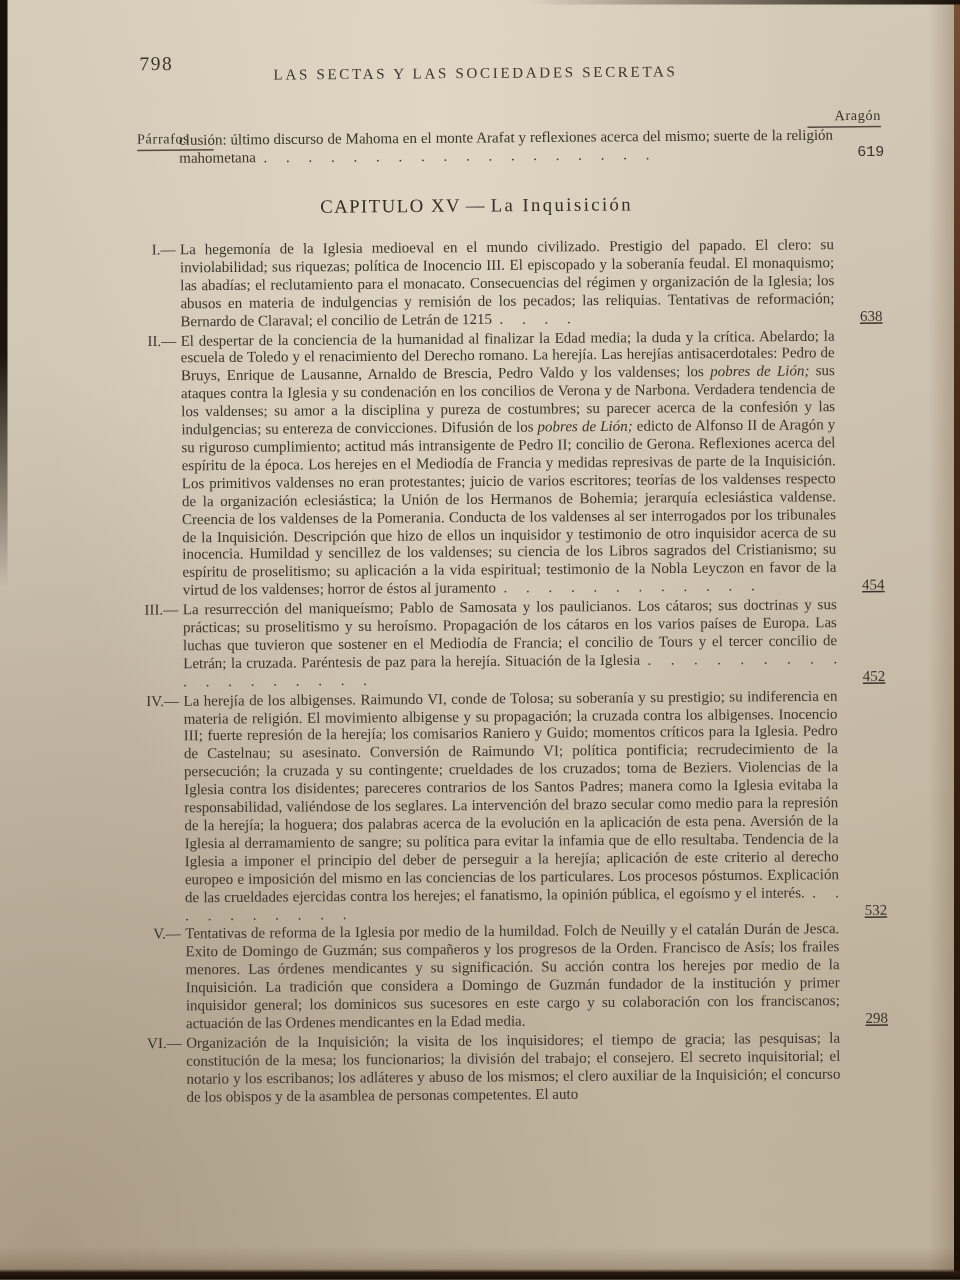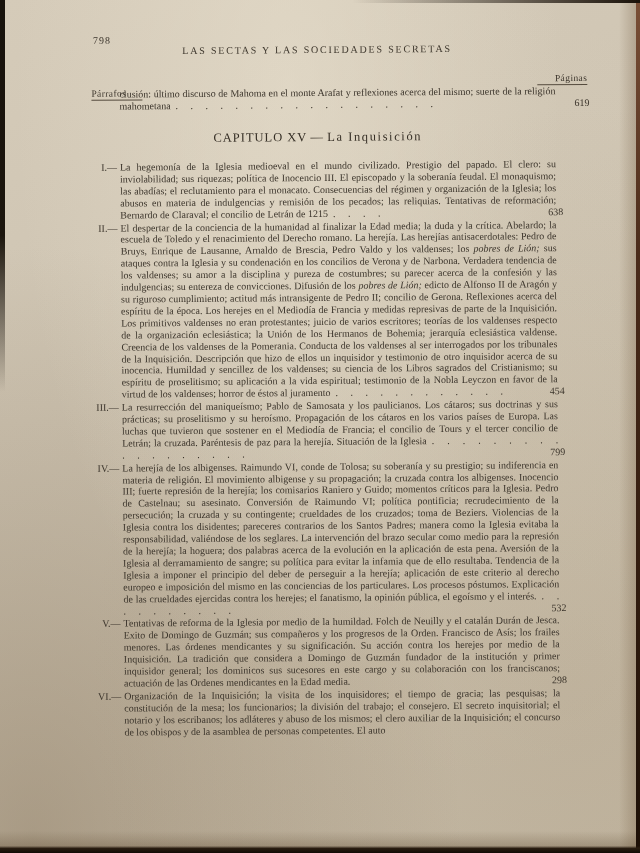--- a/index.html
+++ b/index.html
@@ -21,55 +21,55 @@
                 background:linear-gradient(to right,rgba(110,85,55,0),rgba(104,80,52,0.30)); }
   .edge-bottom{ position:absolute; left:0; bottom:0; width:100%; height:7px; z-index:5;
                 background:linear-gradient(to top,#110b05,#2a1d10 70%,rgba(42,29,16,0)); }
   .shade-bottom{ position:absolute; left:0; bottom:6px; width:100%; height:16px; z-index:4;
                 background:linear-gradient(to top,rgba(90,70,45,0.30),rgba(90,70,45,0)); }
   .edge-top   { position:absolute; top:0; right:0; width:45%; height:3px; z-index:5;
                 background:linear-gradient(to left,#1a120a,rgba(26,18,10,0)); }
 
   .content { position:absolute; inset:0; transform:rotate(-0.45deg); color:#3b342b; }
 
-  .folio { position:absolute; top:33px; left:96px; font-size:10px; letter-spacing:1px; }
+  .folio { position:absolute; top:33px; left:96px; font-size:13px; letter-spacing:1px; }
   .running-header { position:absolute; top:44px; left:0; right:0; text-align:center;
                     font-size:10px; letter-spacing:1.8px; color:#3e372d; }
   .col-label { font-size:9.5px; letter-spacing:0.4px; border-bottom:1px solid #554b3e; }
   .parrafos { position:absolute; top:59px; left:94px; padding:0 16px 1px 0;margin-top:28px; }
   .paginas  { position:absolute; top:75px; right:50px; padding:0 0 1px 18px; }
 
   .carryover { position:absolute; top:87px; left:122px; width:436px;
                font-size:10px; line-height:11.9px; text-align:justify; }
 
   .chapter { position:absolute; top:130px; left:0; right:0; text-align:center;
              font-size:12.5px; color:#352e25; }
   .chapter .cnum { letter-spacing:1px;margin-top:25px; }
   .chapter .ctitle { font-weight:normal; letter-spacing:1.6px; }
 
   .entries { position:absolute; top:160px; left:88px; width:470px; }
   .entry { position:relative; padding-left:34px; font-size:10px; line-height:11.9px;
            text-align:justify; margin:0 0 1px 0; }
   .num { position:absolute; left:0; top:0; width:31px; text-align:right; white-space:nowrap; }
   .dots { word-spacing:10px; padding-left:5px; }
-  .pg { position:absolute; right:-32px; bottom:0; width:40px; text-align:left; }
-  .pg619 { position:absolute; right:-34px; bottom:0; width:40px; text-align:right; }
+  .pg { position:absolute; right:-32px; bottom:0; width:40px; text-align:right;text-decoration:underline; }
+  .pg619 { position:absolute; right:-34px; bottom:0; width:40px; text-align:right;font-family:Liberation Mono, monospace; }
   i { font-style:italic; }
 </style>
 </head>
 <body>
 
 <div class="photo">
 
   <div class="content">
 
     <div class="folio">798</div>
     <div class="running-header">LAS SECTAS Y LAS SOCIEDADES SECRETAS</div>
     <div class="col-label parrafos">Párrafos</div>
-    <div class="col-label paginas">Páginas</div>
+    <div class="col-label paginas">Aragón</div>
 
     <div class="carryover">
       <span><span>clusión: último discurso de Mahoma en el monte Arafat y reflexiones acerca del mismo; suerte de la religión mahometana</span></span><span class="dots">. . . . . . . . . . . . . . . . . .</span>
       <span class="pg619">619</span>
     </div>
 
     <div class="chapter">
       <span class="cnum">CAPITULO XV</span>
       <span class="cnum">—</span>
       <span class="ctitle">La Inquisición</span>
@@ -82,21 +82,21 @@
         <span class="pg">638</span>
       </p>
 
       <p class="entry">
         <span class="num">II.—</span><span><span>El despertar de la conciencia de la humanidad al finalizar la Edad media; la duda y la crítica. Abelardo; la escuela de Toledo y el renacimiento del Derecho romano. La herejía. Las herejías antisacerdotales: Pedro de Bruys, Enrique de Lausanne, Arnaldo de Brescia, Pedro Valdo y los valdenses; los </span><i>pobres de Lión;</i><span> sus ataques contra la Iglesia y su condenación en los concilios de Verona y de Narbona. Verdadera tendencia de los valdenses; su amor a la disciplina y pureza de costumbres; su parecer acerca de la confesión y las indulgencias; su entereza de convicciones. Difusión de los </span><i>pobres de Lión;</i><span> edicto de Alfonso II de Aragón y su riguroso cumplimiento; actitud más intransigente de Pedro II; concilio de Gerona. Reflexiones acerca del espíritu de la época. Los herejes en el Mediodía de Francia y medidas represivas de parte de la Inquisición. Los primitivos valdenses no eran protestantes; juicio de varios escritores; teorías de los valdenses respecto de la organización eclesiástica; la Unión de los Hermanos de Bohemia; jerarquía eclesiástica valdense. Creencia de los valdenses de la Pomerania. Conducta de los valdenses al ser interrogados por los tribunales de la Inquisición. Descripción que hizo de ellos un inquisidor y testimonio de otro inquisidor acerca de su inocencia. Humildad y sencillez de los valdenses; su ciencia de los Libros sagrados del Cristianismo; su espíritu de proselitismo; su aplicación a la vida espiritual; testimonio de la Nobla Leyczon en favor de la virtud de los valdenses; horror de éstos al juramento</span></span><span class="dots">. . . . . . . . . . . .</span>
         <span class="pg">454</span>
       </p>
 
       <p class="entry">
         <span class="num">III.—</span><span><span>La resurrección del maniqueísmo; Pablo de Samosata y los paulicianos. Los cátaros; sus doctrinas y sus prácticas; su proselitismo y su heroísmo. Propagación de los cátaros en los varios países de Europa. Las luchas que tuvieron que sostener en el Mediodía de Francia; el concilio de Tours y el tercer concilio de Letrán; la cruzada. Paréntesis de paz para la herejía. Situación de la Iglesia</span></span><span class="dots">. . . . . . . . . . . . . . . . . .</span>
-        <span class="pg">799</span>
+        <span class="pg">452</span>
       </p>
 
       <p class="entry">
         <span class="num">IV.—</span><span><span>La herejía de los albigenses. Raimundo VI, conde de Tolosa; su soberanía y su prestigio; su indiferencia en materia de religión. El movimiento albigense y su propagación; la cruzada contra los albigenses. Inocencio III; fuerte represión de la herejía; los comisarios Raniero y Guido; momentos críticos para la Iglesia. Pedro de Castelnau; su asesinato. Conversión de Raimundo VI; política pontificia; recrudecimiento de la persecución; la cruzada y su contingente; crueldades de los cruzados; toma de Beziers. Violencias de la Iglesia contra los disidentes; pareceres contrarios de los Santos Padres; manera como la Iglesia evitaba la responsabilidad, valiéndose de los seglares. La intervención del brazo secular como medio para la represión de la herejía; la hoguera; dos palabras acerca de la evolución en la aplicación de esta pena. Aversión de la Iglesia al derramamiento de sangre; su política para evitar la infamia que de ello resultaba. Tendencia de la Iglesia a imponer el principio del deber de perseguir a la herejía; aplicación de este criterio al derecho europeo e imposición del mismo en las conciencias de los particulares. Los procesos póstumos. Explicación de las crueldades ejercidas contra los herejes; el fanatismo, la opinión pública, el egoísmo y el interés.</span></span><span class="dots">. . . . . . . . . .</span>
         <span class="pg">532</span>
       </p>
 
       <p class="entry">
         <span class="num">V.—</span><span><span>Tentativas de reforma de la Iglesia por medio de la humildad. Folch de Neuilly y el catalán Durán de Jesca. Exito de Domingo de Guzmán; sus compañeros y los progresos de la Orden. Francisco de Asís; los frailes menores. Las órdenes mendicantes y su significación. Su acción contra los herejes por medio de la Inquisición. La tradición que considera a Domingo de Guzmán fundador de la institución y primer inquisidor general; los dominicos sus sucesores en este cargo y su colaboración con los franciscanos; actuación de las Ordenes mendicantes en la Edad media.</span></span>
         <span class="pg">298</span>

